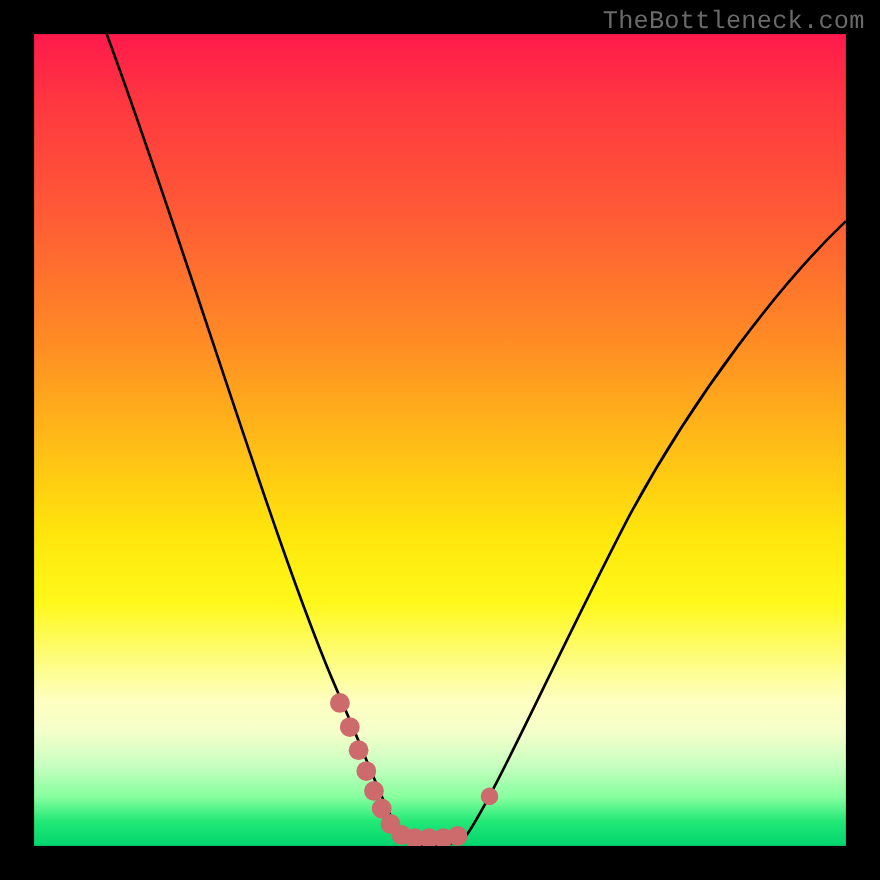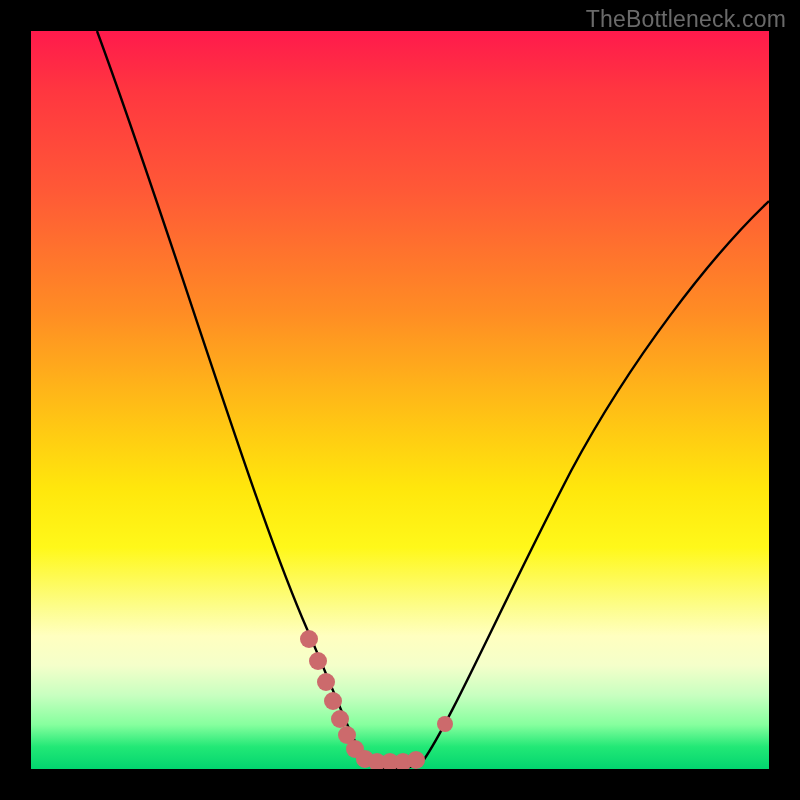--- a/index.html
+++ b/index.html
@@ -30,21 +30,21 @@
       #c8ffc0 90%,
       #86ff9e 94%,
       #22e876 97%,
       #02d56f 100%
     );
   }
   .watermark {
     position: absolute;
     top: 6px;
     right: 14px;
-    font-family: Liberation Sans, sans-serif;
+    font-family: Liberation Mono, monospace;
     font-size: 23px;
     font-weight: 500;
     color: #6a6a6a;
     letter-spacing: 0.2px;
   }
   svg.curve {
     position: absolute;
     left: 0;
     top: 0;
     width: 738px;

